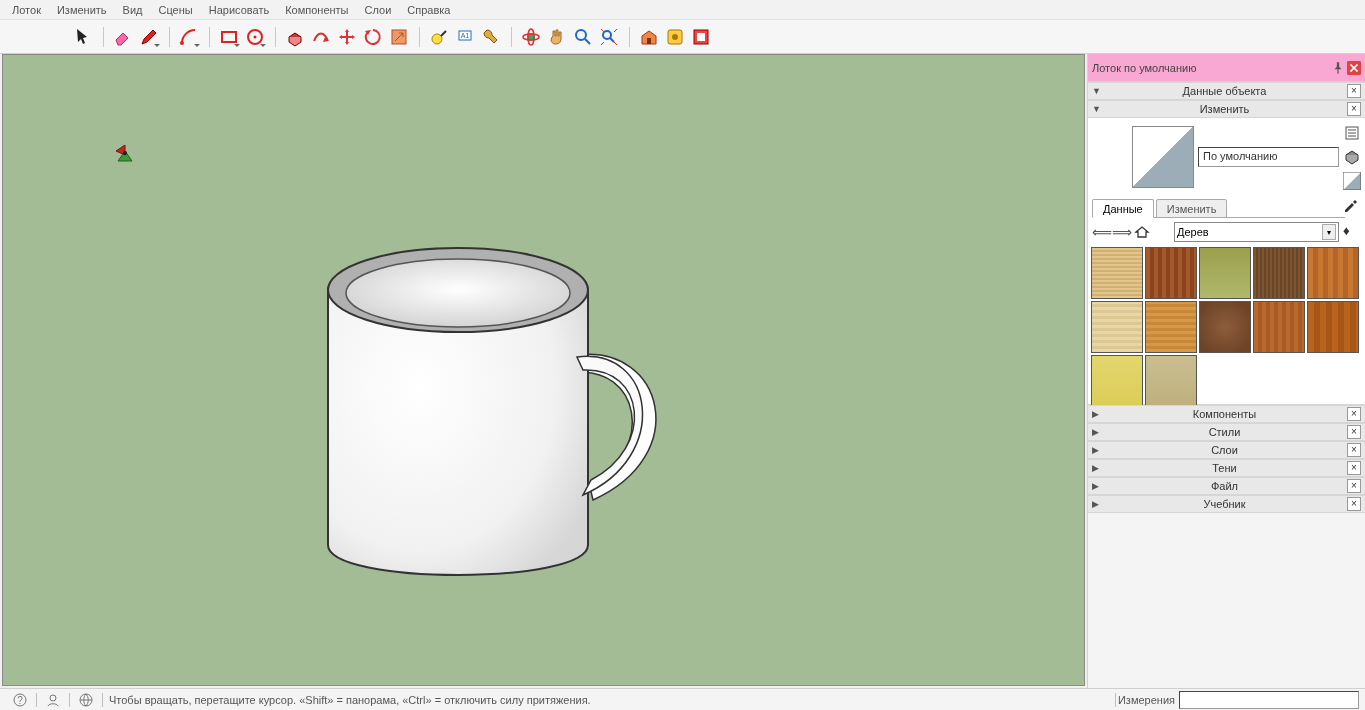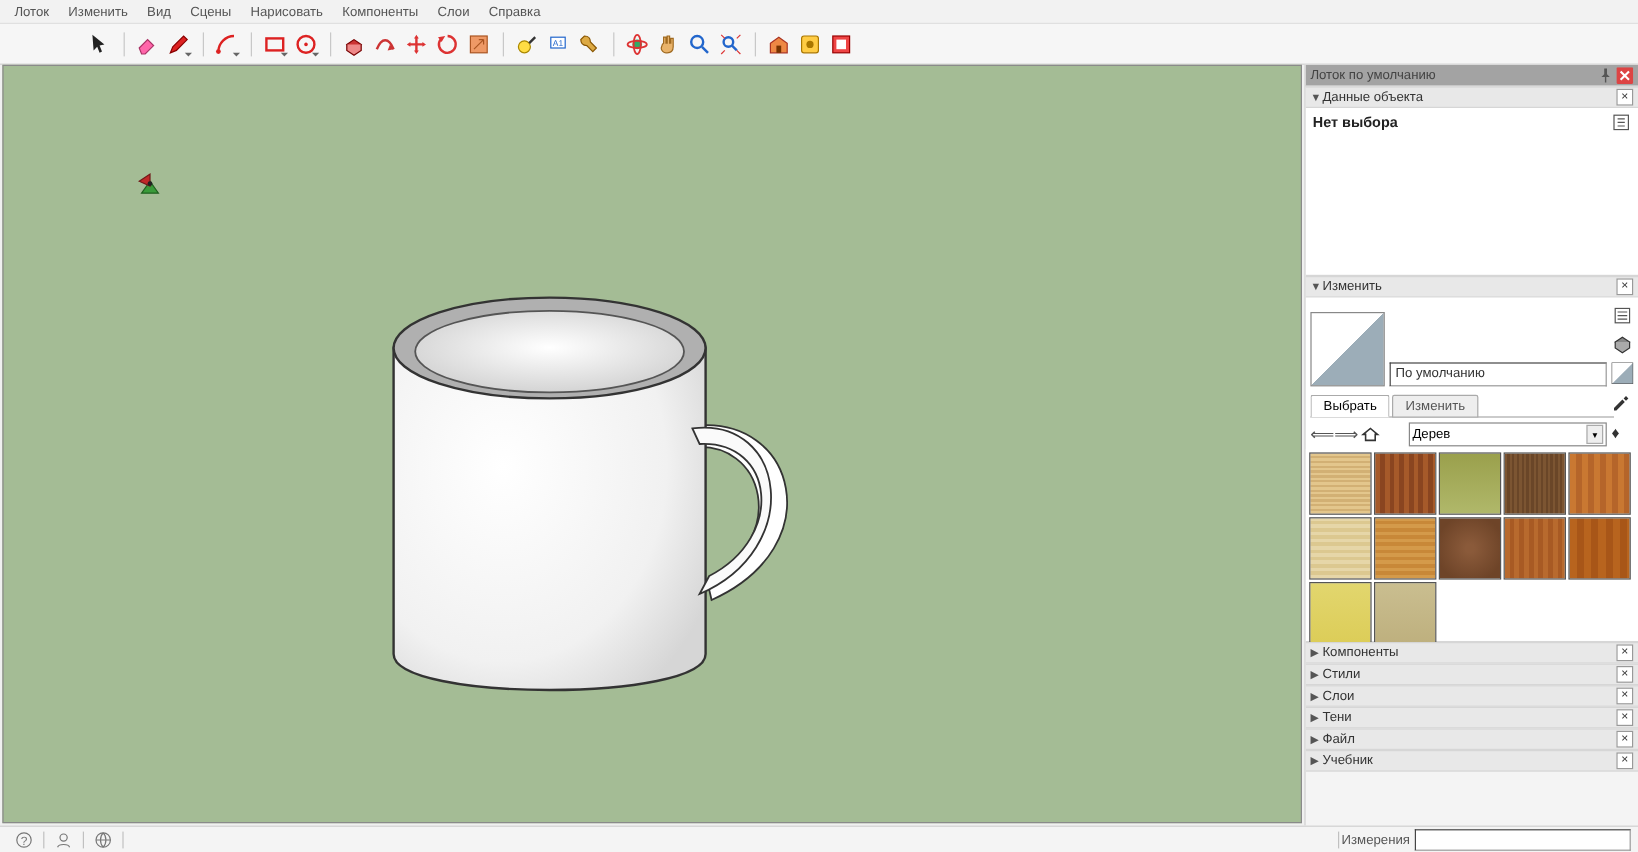--- a/index.html
+++ b/index.html
@@ -24,39 +24,39 @@
   
   .status { position:absolute; bottom:0; left:0; right:0; height:22px; background:#f4f4f4; border-top:1px solid #d0d0d0; display:flex; align-items:center; padding:0 6px; color:#555; }
   .status .sicon { width:16px; height:16px; display:flex; align-items:center; justify-content:center; margin:0 6px; }
   .status .divider { width:1px; height:14px; background:#c0c0c0; margin:0 2px;}
   .status .spacer { flex:1; }
   .status .measure-label{ margin-right:4px; }
   .status .measure-box { width:180px; height:18px; background:#fff; border:1px inset #999; }
 
   
   .sidebar { position:absolute; top:54px; right:0; bottom:22px; width:278px; background:#f4f4f4; border-left:1px solid #d0d0d0; display:flex; flex-direction:column; overflow:hidden;}
-  .tray-title { background:#a3a3a3; height:18px; display:flex; align-items:center; padding:0 4px; color:#444; border-bottom:1px solid #d0d0d0; }
+  .tray-title { background:#f9a8d4; height:28px; display:flex; align-items:center; padding:0 4px; color:#444; border-bottom:1px solid #d0d0d0; }
   .tray-title .sp { flex:1; }
   .tray-title .tbtn { width:14px; height:14px; display:flex; align-items:center; justify-content:center; margin-left:2px; cursor:pointer;}
 
   .panel-head { height:18px; background:#e8e8e8; border-top:1px solid #d6d6d6; border-bottom:1px solid #d6d6d6; display:flex; align-items:center; padding:0 4px; color:#333; cursor:pointer;}
   .panel-head .arrow { width:10px; display:inline-block; color:#555; font-size:9px;}
-  .panel-head .label { flex:1;}
+  .panel-head .label { flex:1;text-align:center;}
   .panel-head .x { width:14px; height:14px; border:1px solid #999; background:#fff; font-size:10px; line-height:11px; text-align:center; cursor:pointer; }
 
   .panel-body { background:#fff; border-bottom:1px solid #d6d6d6;}
 
   
   .entity-body { padding:4px 6px; height:140px; }
   .entity-row { display:flex; align-items:center; font-weight:bold; color:#222; font-size:12px;}
   .entity-row .rsp { flex:1; }
   .small-tool { width:16px; height:16px; cursor:pointer; display:flex; align-items:center; justify-content:center;}
 
   
-  .mat-top { padding:4px; display:flex; gap:4px; align-items:flex-end; }
+  .mat-top { padding:4px; display:flex; gap:4px; align-items:center;margin-left:40px; }
   .swatch-box { width:62px; height:62px; border:1px solid #888; background:linear-gradient(to bottom right,#fff 0%,#fff 49.5%,#9cadb8 50%,#9cadb8 100%); }
   .mat-name-col { flex:1; display:flex; flex-direction:column; gap:4px; }
   .mat-name-field { height:20px; border:1px inset #999; background:#fff; padding:2px 4px; font-size:11px; color:#333; }
   .mat-side { display:flex; flex-direction:column; gap:6px; align-items:center; padding:2px 0;}
   .mat-side .sbtn { width:18px; height:18px; cursor:pointer; display:flex; align-items:center; justify-content:center; }
   .pre3d { width:18px; height:18px; margin-top:auto;}
   .pre3d svg{ width:100%; height:100%;}
 
   .mat-tabs { padding:0 4px; display:flex; align-items:flex-end; height:22px; position:relative; }
   .mat-tabs::after{ content:""; position:absolute; left:4px; right:20px; bottom:0; height:1px; background:#aaa;}
@@ -285,32 +285,20 @@
           <rect x="0" y="0" width="12" height="12" fill="#d44" rx="1"></rect>
           <path d="M3 3l6 6M9 3l-6 6" stroke="#fff" stroke-width="1.5"></path>
         </svg>
       </span>
   </div>
 
   <div class="panel-head">
     <span class="arrow">▼</span>
     <span class="label">Данные объекта</span>
     <span class="x">×</span>
-  </div>
-  <div class="panel-body entity-body">
-    <div class="entity-row">
-      <span>Нет выбора</span>
-      <span class="rsp"></span>
-      <span class="small-tool">
-        <svg width="14" height="14">
-            <rect x="1" y="1" width="12" height="12" fill="#fff" stroke="#555"></rect>
-            <path d="M4 4h6M4 7h6M4 10h6" stroke="#555"></path>
-          </svg>
-      </span>
-    </div>
   </div>
 
   <div class="panel-head">
     <span class="arrow">▼</span>
     <span class="label">Изменить</span>
     <span class="x">×</span>
   </div>
   <div class="panel-body">
     <div class="mat-top">
       <div class="swatch-box"></div>
@@ -331,21 +319,21 @@
             </svg>
           </div>
         <div class="pre3d"><svg viewBox="0 0 18 18">
               <polygon points="0,18 18,18 18,0" fill="#9cadb8"></polygon>
               <polygon points="0,0 18,0 0,18" fill="#fff"></polygon>
               <rect x="0" y="0" width="18" height="18" fill="none" stroke="#555"></rect>
             </svg></div>
       </div>
     </div>
     <div class="mat-tabs">
-      <span class="mat-tab">Выбрать</span>
+      <span class="mat-tab">Данные</span>
       <span class="mat-tab inactive">Изменить</span>
       <span class="eyedrop"><svg width="16" height="16">
             <path d="M12 2l2 2-2 2-2-2zM9 5l2 2-7 7H2v-2z" fill="#333"></path>
           </svg></span>
     </div>
     <div class="mat-nav">
       <span class="nav-arrow">⟸</span>
       <span class="nav-arrow">⟹</span>
       <span class="nav-home">
           <svg width="16" height="16">
@@ -423,17 +411,18 @@
       </svg>
     </span>
   <span class="divider"></span>
   <span class="sicon">
       <svg width="14" height="14">
         <circle cx="7" cy="7" r="6" fill="none" stroke="#777"></circle>
         <path d="M1 7h12M7 1c3 3 3 9 0 12M7 1c-3 3-3 9 0 12" fill="none" stroke="#777"></path>
       </svg>
     </span>
   <span class="divider"></span>
+  <span style="margin-left:4px;">Чтобы вращать, перетащите курсор. «Shift» = панорама, «Ctrl» = отключить силу притяжения.</span>
   <span class="spacer"></span>
   <span class="divider"></span>
   <span class="measure-label">Измерения</span>
   <span class="measure-box"></span>
 </div>
 
 </body></html>

